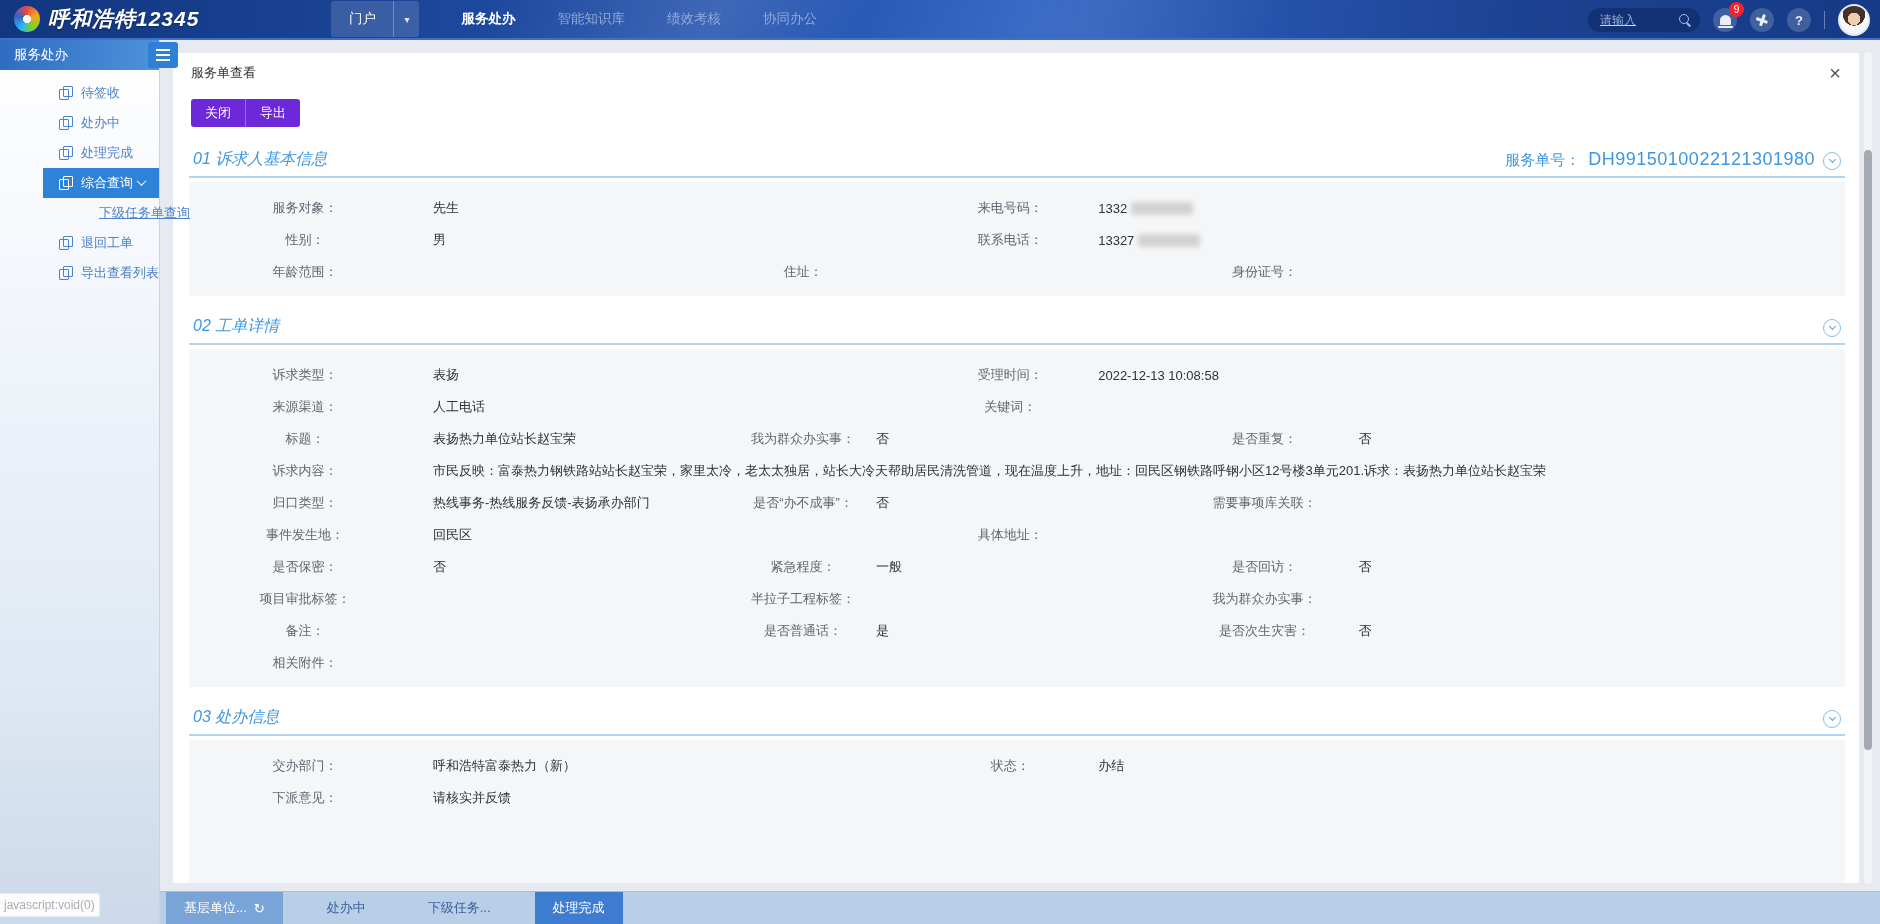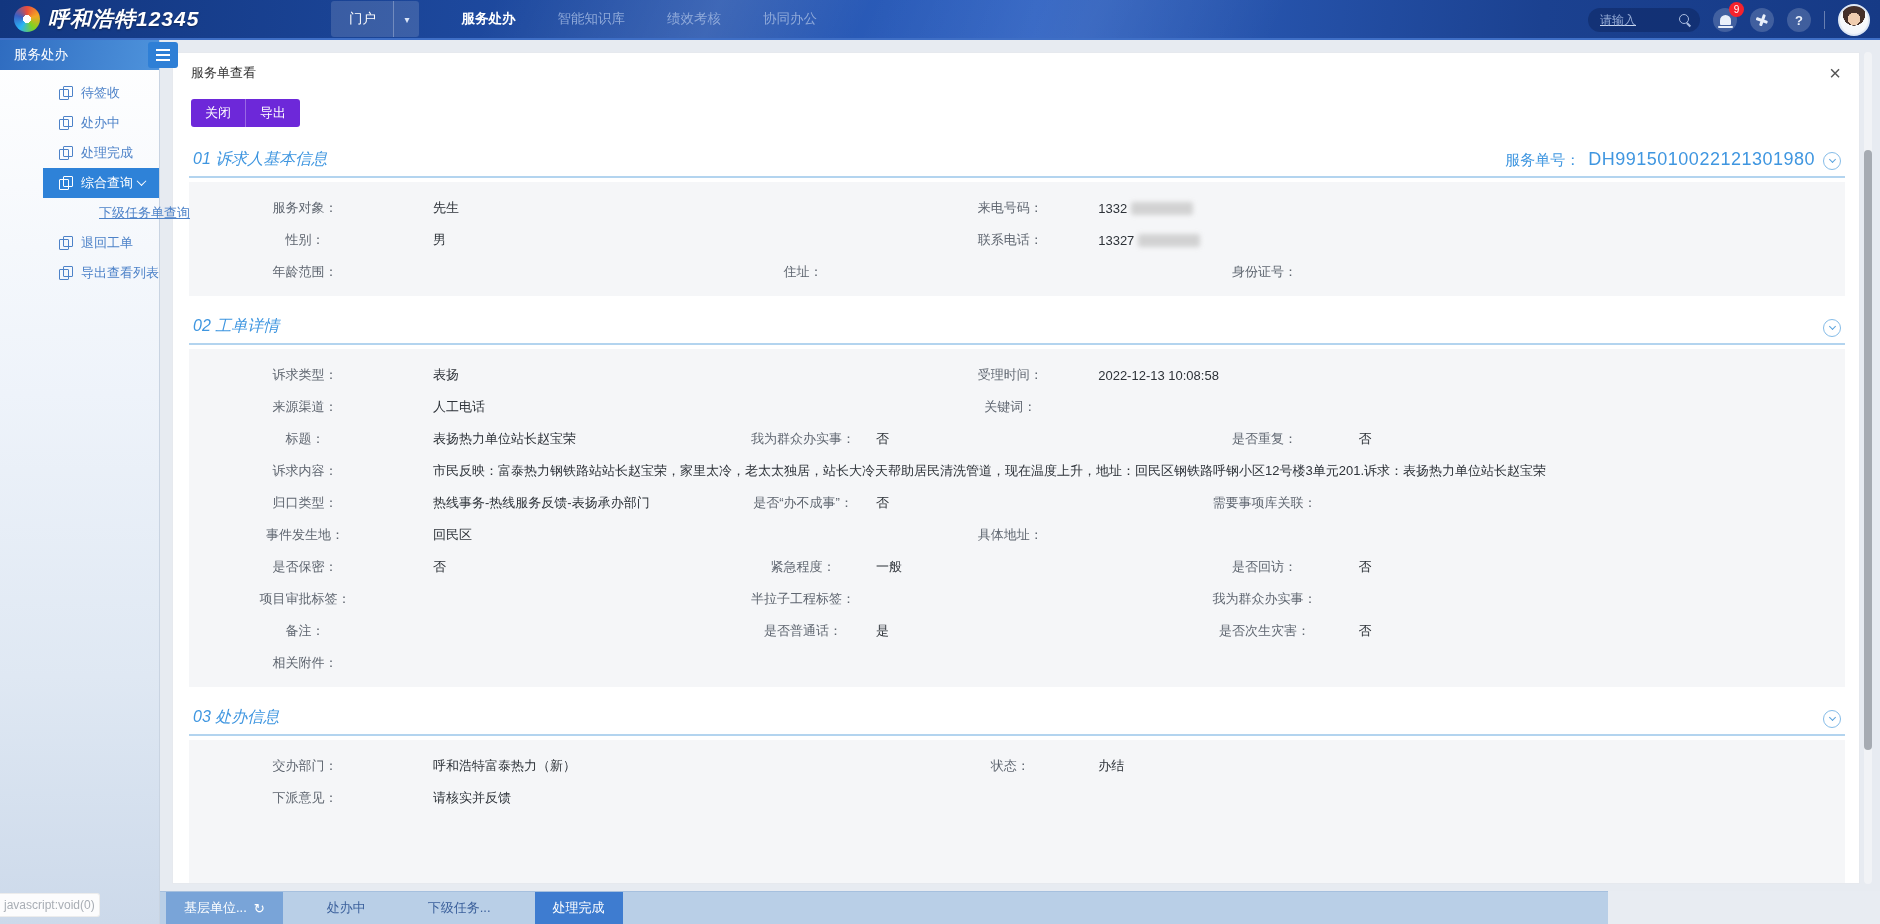--- a/index.html
+++ b/index.html
@@ -95,21 +95,21 @@
   .row-3 .cell.c1 .lbl { width:134px; }
   .row-3 .cell.c2 .lbl { width:176px; }
   .val { color:#2d3238; white-space:nowrap; overflow:hidden; }
   .smudge { display:inline-block; width:62px; height:13px; margin-left:4px; border-radius:2px; background:#c9c9c9; filter:blur(2.5px); opacity:.8; }
 
   
   .scroll-track { position:absolute; right:8px; top:12px; width:8px; bottom:7px; background:#f1f3f6; border-radius:4px; }
   .scroll-thumb { position:absolute; left:0; top:98px; width:8px; height:600px; background:#a6abb2; border-radius:4px; cursor:grab; }
 
   
-  .tabbar { position:absolute; left:160px; bottom:0; width:1448px; height:33px; background:#b9cfe7; border-top:1px solid #a6c0de; display:flex; align-items:stretch; padding-left:6px; z-index:12; }
+  .tabbar { position:absolute; left:160px; bottom:0; width:1720px; height:33px; background:#b9cfe7; border-top:1px solid #a6c0de; display:flex; align-items:stretch; padding-left:6px; z-index:12; }
   .ftab { display:flex; align-items:center; padding:0 18px; font-size:13px; color:#3c619c; cursor:pointer; margin-right:26px; white-space:nowrap; }
   .ftab.primary { background:#79a4d8; color:#fff; }
   .ftab.active { background:#3e7cd0; color:#fff; }
   .refresh { margin-left:7px; font-size:13px; }
 </style>
 </head>
 <body>
 
 <header class="topbar">
   <span class="logo-icon"></span>

